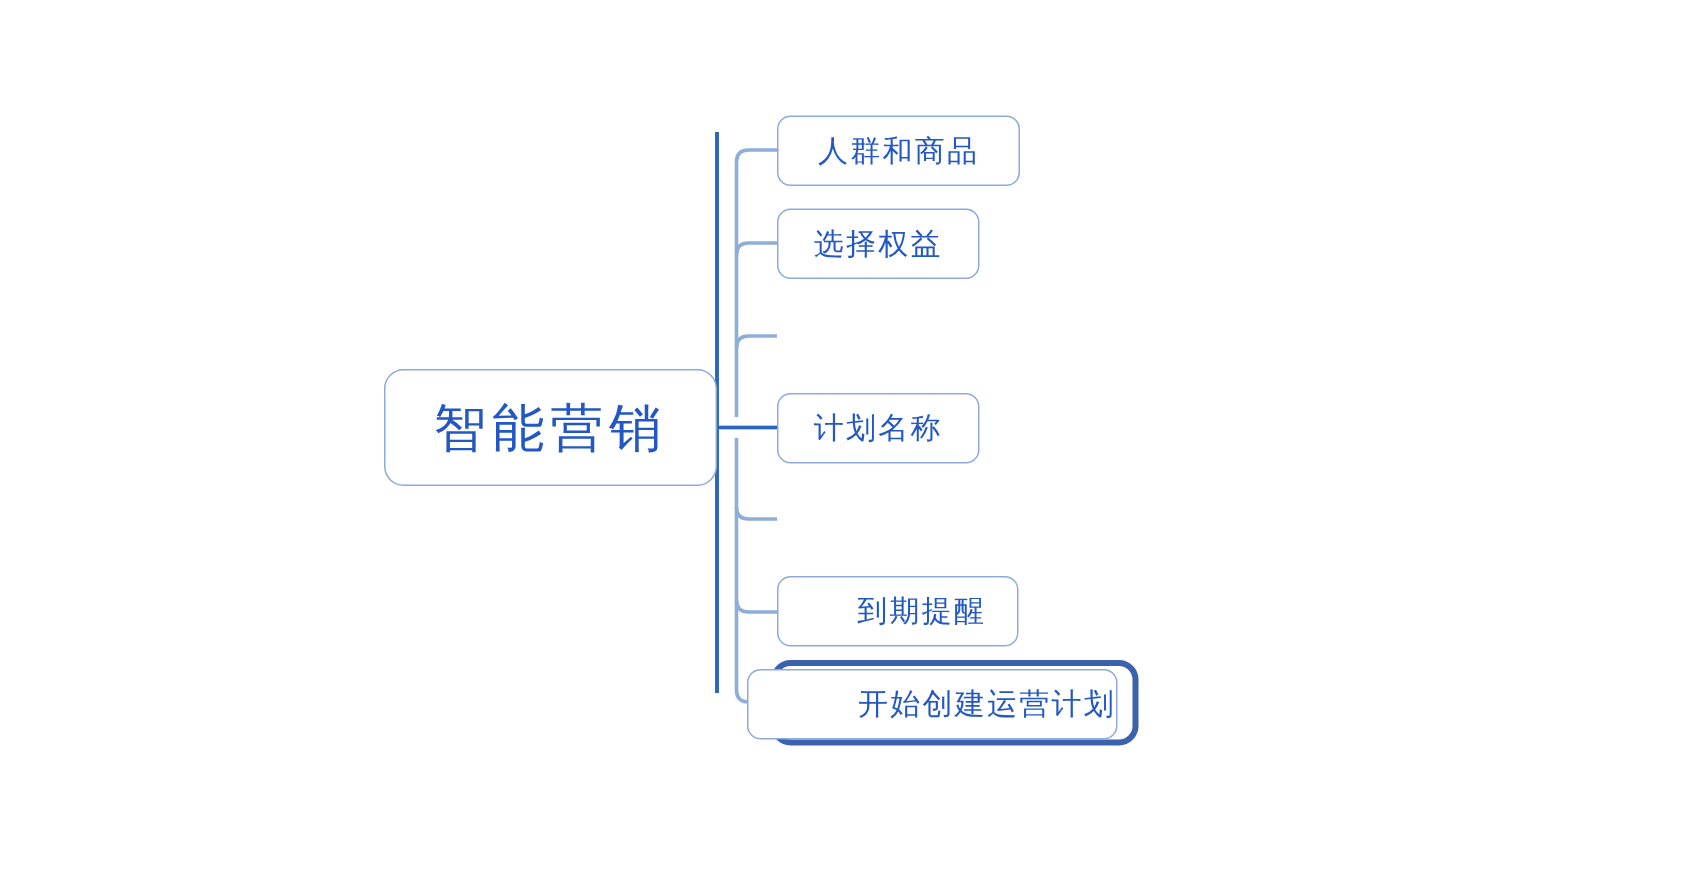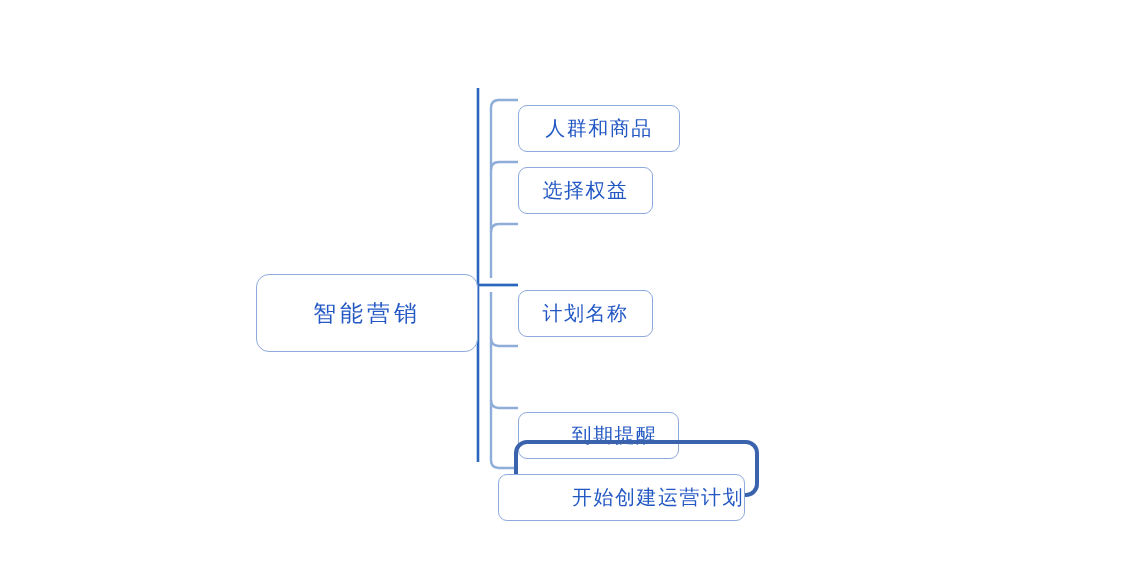--- a/index.html
+++ b/index.html
@@ -34,37 +34,36 @@
     position: absolute;
     box-sizing: border-box;
     background: #ffffff;
     border: 1.3px solid #8ea9db;
     border-radius: 9px;
     display: flex;
     align-items: center;
     justify-content: center;
     color: #2358c4;
     white-space: nowrap;
-    margin-top: 28px;
   }
   .node-label {
     display: block;
     letter-spacing: 1.5px;
     color: #2358c4;
   }
   #root-node {
     left: 256px;
     top: 246px;
     width: 222px;
     height: 78px;
     border-radius: 13px;
     border-width: 1.4px;
   }
   #root-node .node-label {
-    font-size: 23px;
+    font-size: 35px;
     letter-spacing: 4px;
   }
   .child-node {
     height: 47px;
     border-radius: 9px;
   }
   .child-node .node-label {
     font-size: 20px;
     letter-spacing: 1.5px;
   }

